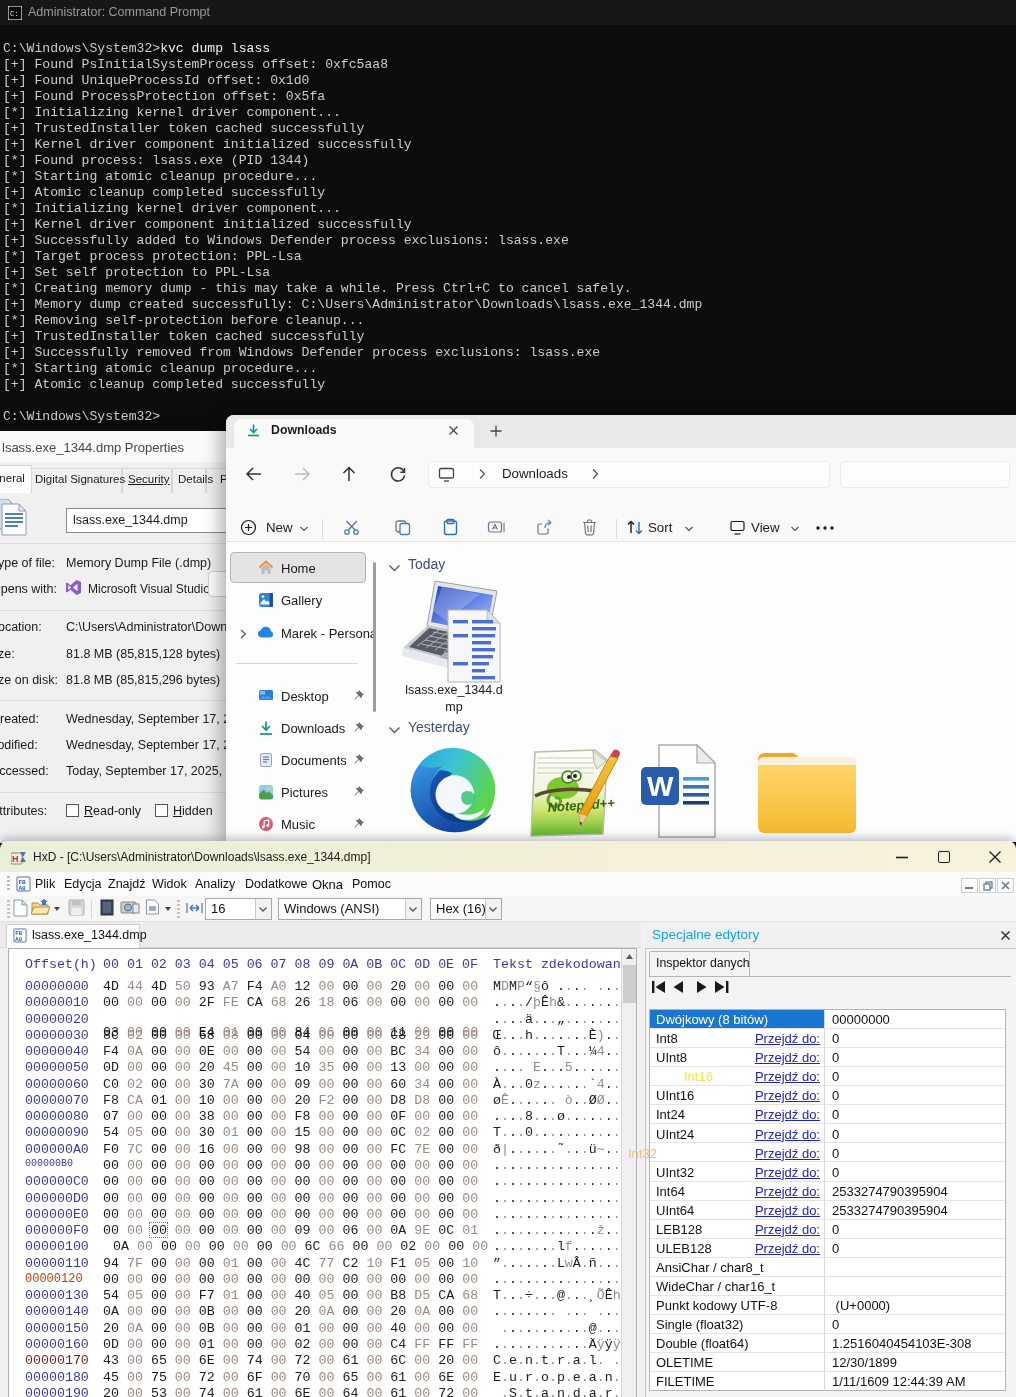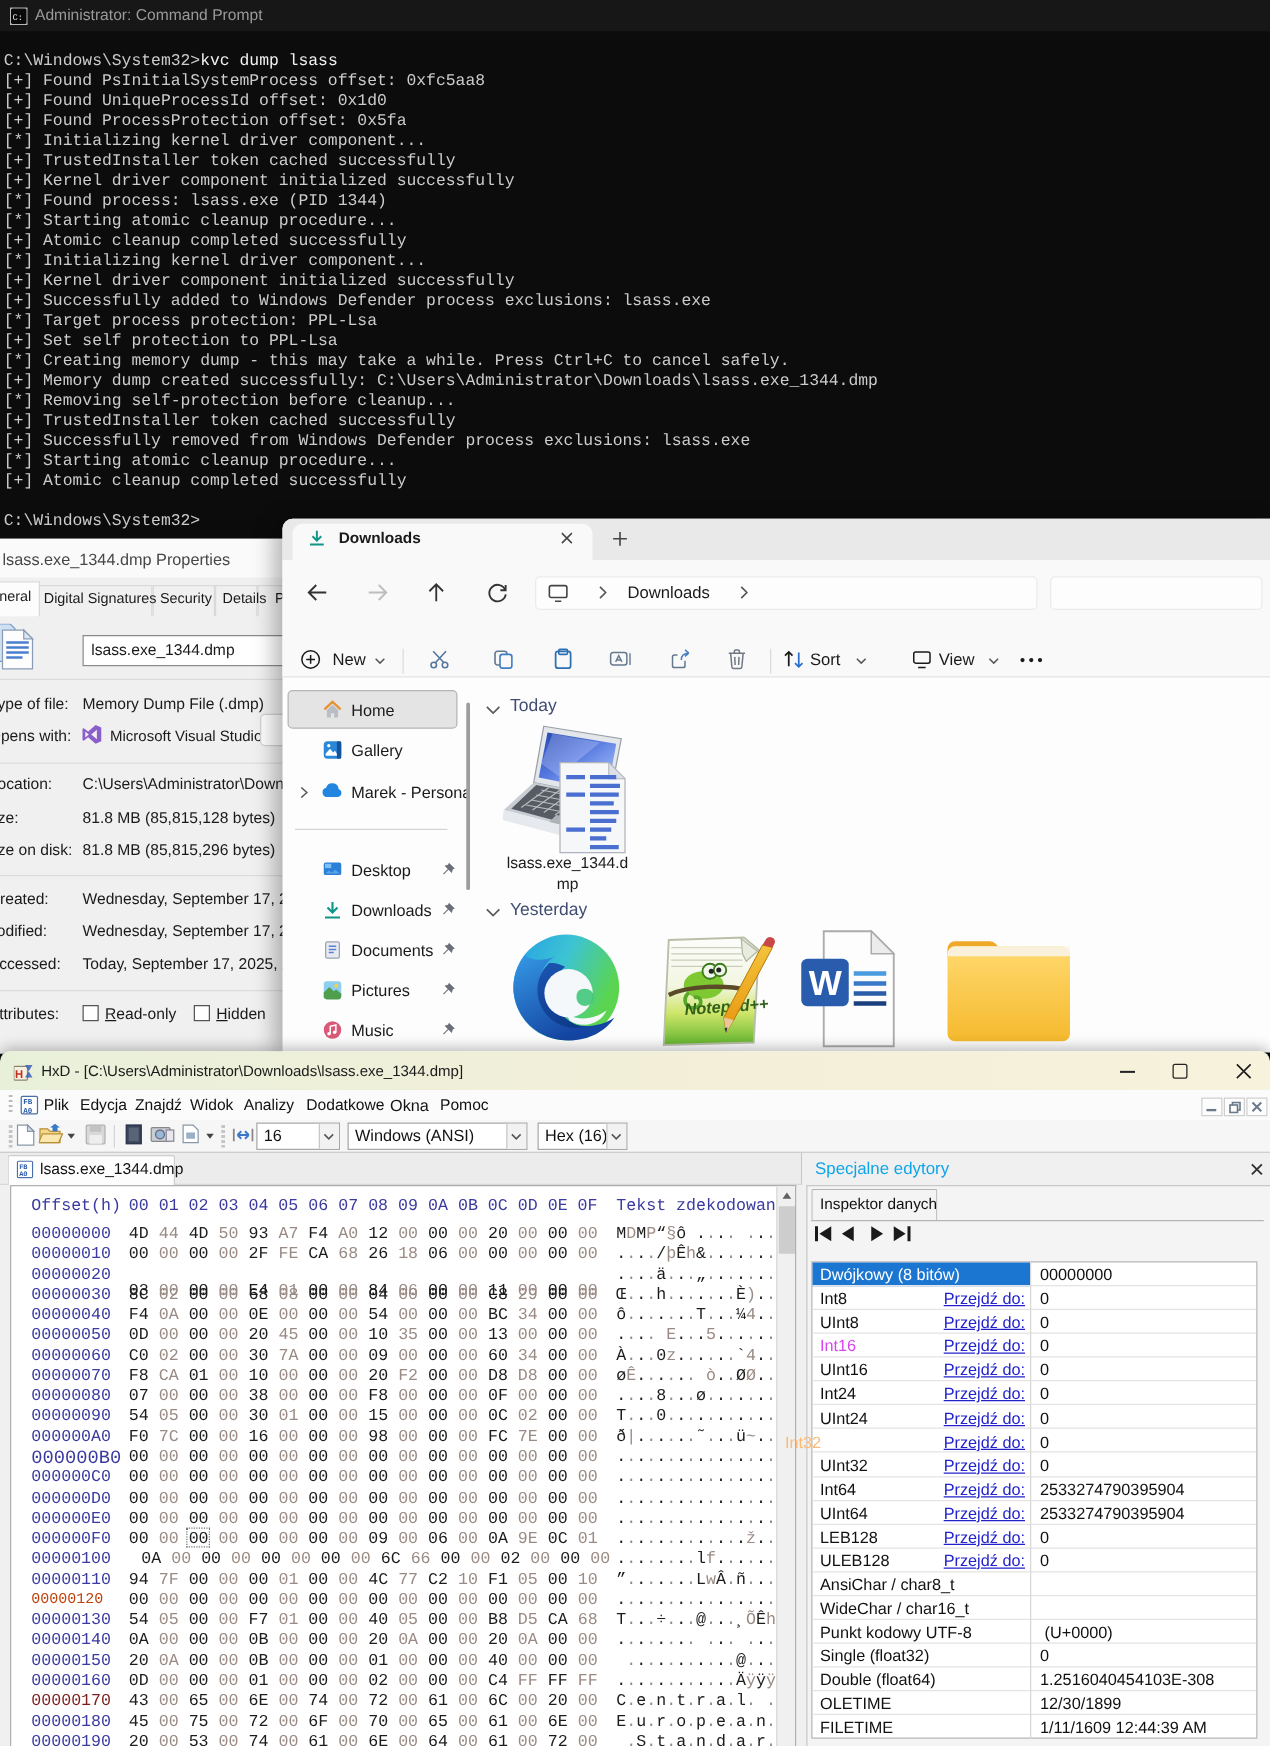--- a/index.html
+++ b/index.html
@@ -51,21 +51,21 @@
 <div class="abs" style="left:2px;top:9px;font-size:13px;color:#474747">lsass.exe_1344.dmp Properties</div>
 
 <div class="abs" style="left:0;top:37px;width:240px;height:24px;font-size:11.5px;white-space:nowrap">
 <div class="abs" style="left:30px;top:0;width:92px;height:25px;background:#f0f0f0;border:1px solid #d9d9d9;border-bottom:none;"></div>
 <div class="abs" style="left:122px;top:0;width:50px;height:25px;background:#f0f0f0;border:1px solid #d9d9d9;border-bottom:none;"></div>
 <div class="abs" style="left:172px;top:0;width:34px;height:25px;background:#f0f0f0;border:1px solid #d9d9d9;border-bottom:none;"></div>
 <div class="abs" style="left:206px;top:0;width:40px;height:25px;background:#f0f0f0;border:1px solid #d9d9d9;border-bottom:none;"></div>
 <div class="abs" style="left:-18px;top:-3px;width:50px;height:28px;background:#fcfcfc;border:1px solid #d9d9d9;border-bottom:none;"></div>
 <div class="abs" style="left:-16px;top:4px;">General</div>
 <div class="abs" style="left:35px;top:5px;">Digital Signatures</div>
-<div class="abs" style="left:128px;top:5px;">Security</div>
+<div class="abs" style="left:128px;top:5px;text-decoration:underline;">Security</div>
 <div class="abs" style="left:178px;top:5px;">Details</div>
 <div class="abs" style="left:220px;top:5px;">Previous Versions</div>
 </div>
 
 <svg class="abs" style="left:0px;top:68px" width="30" height="38" viewBox="0 0 30 38">
 <path d="M-8 0 h16 l4 4 v26 h-20 z" fill="#cfe0f2" stroke="#7a9cc8"></path>
 <path d="M2 5 h17 l7 7 v24 h-24 z" fill="#fdfdfd" stroke="#8a9bb5"></path>
 <path d="M19 5 l7 7 h-7 z" fill="#dde6f2" stroke="#8a9bb5"></path>
 <g stroke="#4a7fd0" stroke-width="2">
         <line x1="5" y1="15" x2="23" y2="15"></line>
@@ -548,21 +548,21 @@
 <div class="abs mono hxr" style="left:484px;top:143.9px;font-size:13.3px;white-space:pre">ø<i>Ê</i>.<i>.</i>.<i>.</i>.<i>.</i>&nbsp;<i>ò</i>.<i>.</i>Ø<i>Ø</i>.<i>.</i></div>
 <div class="abs mono" style="left:16px;top:160.2px;font-size:13.3px;color:#3a3aa0">00000080</div>
 <div class="abs mono hxr" style="left:94px;top:160.2px;font-size:13.3px;white-space:pre">07 <i>00</i> 00 <i>00</i> 38 <i>00</i> 00 <i>00</i> F8 <i>00</i> 00 <i>00</i> 0F <i>00</i> 00 <i>00</i></div>
 <div class="abs mono hxr" style="left:484px;top:160.2px;font-size:13.3px;white-space:pre">.<i>.</i>.<i>.</i>8<i>.</i>.<i>.</i>ø<i>.</i>.<i>.</i>.<i>.</i>.<i>.</i></div>
 <div class="abs mono" style="left:16px;top:176.4px;font-size:13.3px;color:#3a3aa0">00000090</div>
 <div class="abs mono hxr" style="left:94px;top:176.4px;font-size:13.3px;white-space:pre">54 <i>05</i> 00 <i>00</i> 30 <i>01</i> 00 <i>00</i> 15 <i>00</i> 00 <i>00</i> 0C <i>02</i> 00 <i>00</i></div>
 <div class="abs mono hxr" style="left:484px;top:176.4px;font-size:13.3px;white-space:pre">T<i>.</i>.<i>.</i>0<i>.</i>.<i>.</i>.<i>.</i>.<i>.</i>.<i>.</i>.<i>.</i></div>
 <div class="abs mono" style="left:16px;top:192.7px;font-size:13.3px;color:#3a3aa0">000000A0</div>
 <div class="abs mono hxr" style="left:94px;top:192.7px;font-size:13.3px;white-space:pre">F0 <i>7C</i> 00 <i>00</i> 16 <i>00</i> 00 <i>00</i> 98 <i>00</i> 00 <i>00</i> FC <i>7E</i> 00 <i>00</i></div>
 <div class="abs mono hxr" style="left:484px;top:192.7px;font-size:13.3px;white-space:pre">ð<i>|</i>.<i>.</i>.<i>.</i>.<i>.</i>˜<i>.</i>.<i>.</i>ü<i>~</i>.<i>.</i></div>
-<div class="abs mono" style="left:16px;top:209.0px;font-size:15px;color:#3a3aa0">000000B0</div>
+<div class="abs mono" style="left:16px;top:209.0px;font-size:10px;color:#3a3aa0">000000B0</div>
 <div class="abs mono hxr" style="left:94px;top:209.0px;font-size:13.3px;white-space:pre">00 <i>00</i> 00 <i>00</i> 00 <i>00</i> 00 <i>00</i> 00 <i>00</i> 00 <i>00</i> 00 <i>00</i> 00 <i>00</i></div>
 <div class="abs mono hxr" style="left:484px;top:209.0px;font-size:13.3px;white-space:pre">.<i>.</i>.<i>.</i>.<i>.</i>.<i>.</i>.<i>.</i>.<i>.</i>.<i>.</i>.<i>.</i></div>
 <div class="abs mono" style="left:16px;top:225.2px;font-size:13.3px;color:#3a3aa0">000000C0</div>
 <div class="abs mono hxr" style="left:94px;top:225.2px;font-size:13.3px;white-space:pre">00 <i>00</i> 00 <i>00</i> 00 <i>00</i> 00 <i>00</i> 00 <i>00</i> 00 <i>00</i> 00 <i>00</i> 00 <i>00</i></div>
 <div class="abs mono hxr" style="left:484px;top:225.2px;font-size:13.3px;white-space:pre">.<i>.</i>.<i>.</i>.<i>.</i>.<i>.</i>.<i>.</i>.<i>.</i>.<i>.</i>.<i>.</i></div>
 <div class="abs mono" style="left:16px;top:241.5px;font-size:13.3px;color:#3a3aa0">000000D0</div>
 <div class="abs mono hxr" style="left:94px;top:241.5px;font-size:13.3px;white-space:pre">00 <i>00</i> 00 <i>00</i> 00 <i>00</i> 00 <i>00</i> 00 <i>00</i> 00 <i>00</i> 00 <i>00</i> 00 <i>00</i></div>
 <div class="abs mono hxr" style="left:484px;top:241.5px;font-size:13.3px;white-space:pre">.<i>.</i>.<i>.</i>.<i>.</i>.<i>.</i>.<i>.</i>.<i>.</i>.<i>.</i>.<i>.</i></div>
 <div class="abs mono" style="left:16px;top:257.8px;font-size:13.3px;color:#3a3aa0">000000E0</div>
 <div class="abs mono hxr" style="left:94px;top:257.8px;font-size:13.3px;white-space:pre">00 <i>00</i> 00 <i>00</i> 00 <i>00</i> 00 <i>00</i> 00 <i>00</i> 00 <i>00</i> 00 <i>00</i> 00 <i>00</i></div>
@@ -631,21 +631,21 @@
 <div class="abs" style="left:656px;top:174.2px;font-size:13px;color:#fff">Dwójkowy (8 bitów)</div>
 <div class="abs" style="left:832px;top:174.2px;font-size:13px;color:#111">00000000</div>
 <div class="abs" style="left:656px;top:193.2px;font-size:13px;color:#111">Int8</div>
 <div class="abs" style="left:744px;top:193.2px;width:76px;text-align:right;font-size:13px;color:#2222cc;text-decoration:underline">Przejdź do:</div>
 <div class="abs" style="left:832px;top:193.2px;font-size:13px;color:#111">0</div>
 <div class="abs" style="left:650px;top:190.1px;width:355px;height:1px;background:#e4e4e4"></div>
 <div class="abs" style="left:656px;top:212.3px;font-size:13px;color:#111">UInt8</div>
 <div class="abs" style="left:744px;top:212.3px;width:76px;text-align:right;font-size:13px;color:#2222cc;text-decoration:underline">Przejdź do:</div>
 <div class="abs" style="left:832px;top:212.3px;font-size:13px;color:#111">0</div>
 <div class="abs" style="left:650px;top:209.1px;width:355px;height:1px;background:#e4e4e4"></div>
-<div class="abs" style="left:656px;top:231.3px;font-size:13px;color:#d946ef">Int16</div>
+<div class="abs" style="left:684px;top:231.3px;font-size:13px;color:#fde047">Int16</div>
 <div class="abs" style="left:744px;top:231.3px;width:76px;text-align:right;font-size:13px;color:#2222cc;text-decoration:underline">Przejdź do:</div>
 <div class="abs" style="left:832px;top:231.3px;font-size:13px;color:#111">0</div>
 <div class="abs" style="left:650px;top:228.2px;width:355px;height:1px;background:#e4e4e4"></div>
 <div class="abs" style="left:656px;top:250.4px;font-size:13px;color:#111">UInt16</div>
 <div class="abs" style="left:744px;top:250.4px;width:76px;text-align:right;font-size:13px;color:#2222cc;text-decoration:underline">Przejdź do:</div>
 <div class="abs" style="left:832px;top:250.4px;font-size:13px;color:#111">0</div>
 <div class="abs" style="left:650px;top:247.2px;width:355px;height:1px;background:#e4e4e4"></div>
 <div class="abs" style="left:656px;top:269.4px;font-size:13px;color:#111">Int24</div>
 <div class="abs" style="left:744px;top:269.4px;width:76px;text-align:right;font-size:13px;color:#2222cc;text-decoration:underline">Przejdź do:</div>
 <div class="abs" style="left:832px;top:269.4px;font-size:13px;color:#111">0</div>

